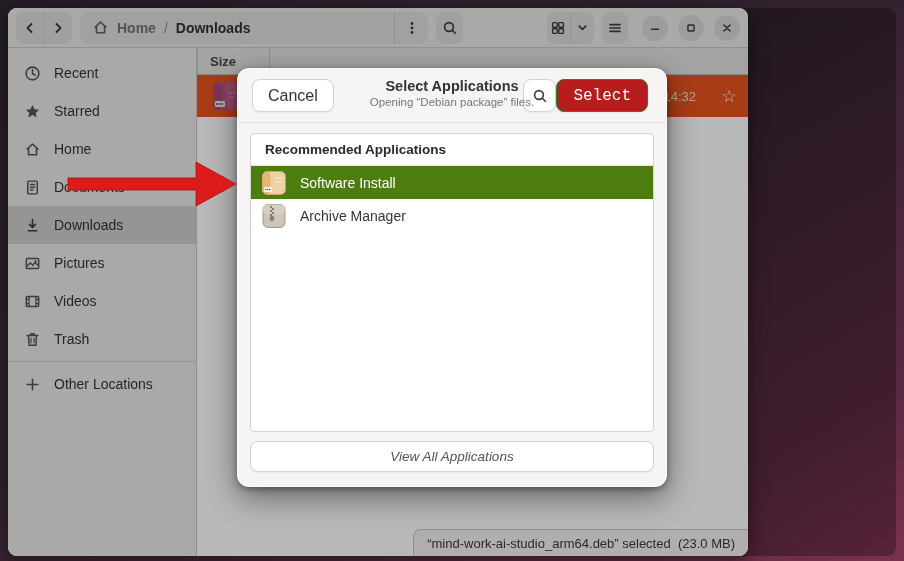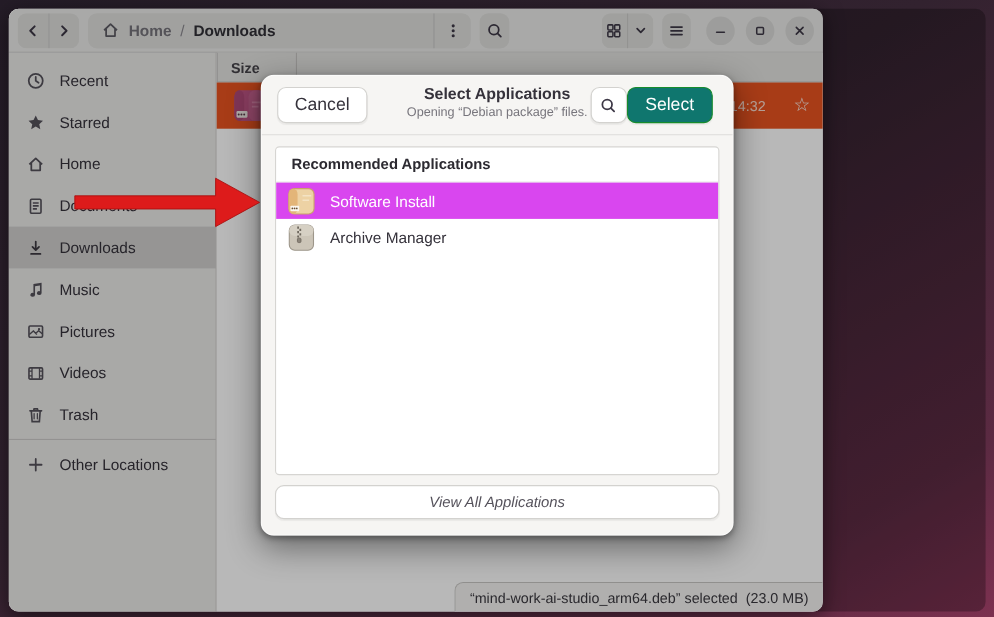--- a/index.html
+++ b/index.html
@@ -88,29 +88,29 @@
   .dlg-header { height:54px; display:flex; align-items:center; padding:0 14px;
                 border-bottom:1px solid rgba(0,0,0,0.10); position:relative; }
   .dlg-titlebox { position:absolute; left:50%; top:9px; transform:translateX(-50%); text-align:center; width:240px; }
   .dlg-title { font-size:14.5px; font-weight:700; color:#35323b; }
   .dlg-subtitle { font-size:11.5px; color:#77757c; margin-top:2px; }
   .dlg-btn { background:#ffffff; border:1px solid #d3d2cf; border-radius:8px; height:33px;
              font-size:16px; color:#35323b; cursor:pointer; box-shadow:0 1px 1px rgba(0,0,0,0.05);
              font-family:inherit; }
   .cancel-btn { padding:0 15px; }
   .dlg-search { width:33px; margin-left:auto; display:flex; align-items:center; justify-content:center; }
-  .select-btn { margin-left:0; margin-right:4px; padding:0 16px; background:#0f766e;
-                border:1px solid #178c2c; color:#ffffff; font-weight:500; }
+  .select-btn { margin-left:0; margin-right:4px; padding:0 16px; background:#b91c1c;
+                border:1px solid #178c2c; color:#ffffff; font-weight:500;font-family:Liberation Mono, monospace; }
   .appbox { position:absolute; left:12px; right:12px; top:64px; bottom:54px;
             background:#ffffff; border:1px solid #d6d5d2; border-radius:4px; overflow:hidden; }
   .section-head { height:32px; display:flex; align-items:center; padding:0 14px;
                   font-size:13.5px; font-weight:700; color:#2c2a31; border-bottom:1px solid #e7e6e3; }
   .app-row { height:33px; display:flex; align-items:center; gap:13px; padding:0 10px;
              font-size:14px; color:#35323b; cursor:pointer; }
-  .app-row.selected { background:#d946ef; color:#ffffff; }
+  .app-row.selected { background:#4d7c0f; color:#ffffff; }
   .viewall-btn { position:absolute; left:12px; right:12px; bottom:14px; height:31px;
                  font-size:13.5px; color:#55525b;font-style:italic; }
 
   
   .arrow { position:absolute; left:60px; top:158px; z-index:40; pointer-events:none; }
 
   svg { display:block; }
 </style>
 </head>
 <body>
@@ -255,28 +255,20 @@
         </span>
         <span>Documents</span>
       </div>
       <div class="side-item selected">
         <span class="sicon">
           <svg width="17" height="17" viewBox="0 0 16 16" fill="none" stroke="#3d3a42" stroke-width="1.5" stroke-linecap="round" stroke-linejoin="round">
               <path d="M8 2.5 V9.5 M5.2 7 L8 9.8 L10.8 7 M4 13 H12"></path>
             </svg>
         </span>
         <span>Downloads</span>
-      </div>
-      <div class="side-item">
-        <span class="sicon">
-          <svg width="17" height="17" viewBox="0 0 16 16" fill="#55525b">
-              <path d="M6 3 L13 2 V10.7 A2 1.6 0 1 1 11.6 9.2 V4.3 L7.4 4.9 V12.2 A2 1.6 0 1 1 6 10.7 Z"></path>
-            </svg>
-        </span>
-        <span>Music</span>
       </div>
       <div class="side-item">
         <span class="sicon">
           <svg width="17" height="17" viewBox="0 0 16 16" fill="none" stroke="#55525b" stroke-width="1.4">
               <rect x="2.2" y="3.2" width="11.6" height="9.6" rx="1"></rect>
               <path d="M2.5 10.5 L6 7.5 L9 10.5 M8 9.3 L10.5 7.2 L13.5 9.8" stroke-width="1.2"></path>
               <circle cx="10.8" cy="5.8" r="1" fill="#55525b" stroke="none"></circle>
             </svg>
         </span>
         <span>Pictures</span>

